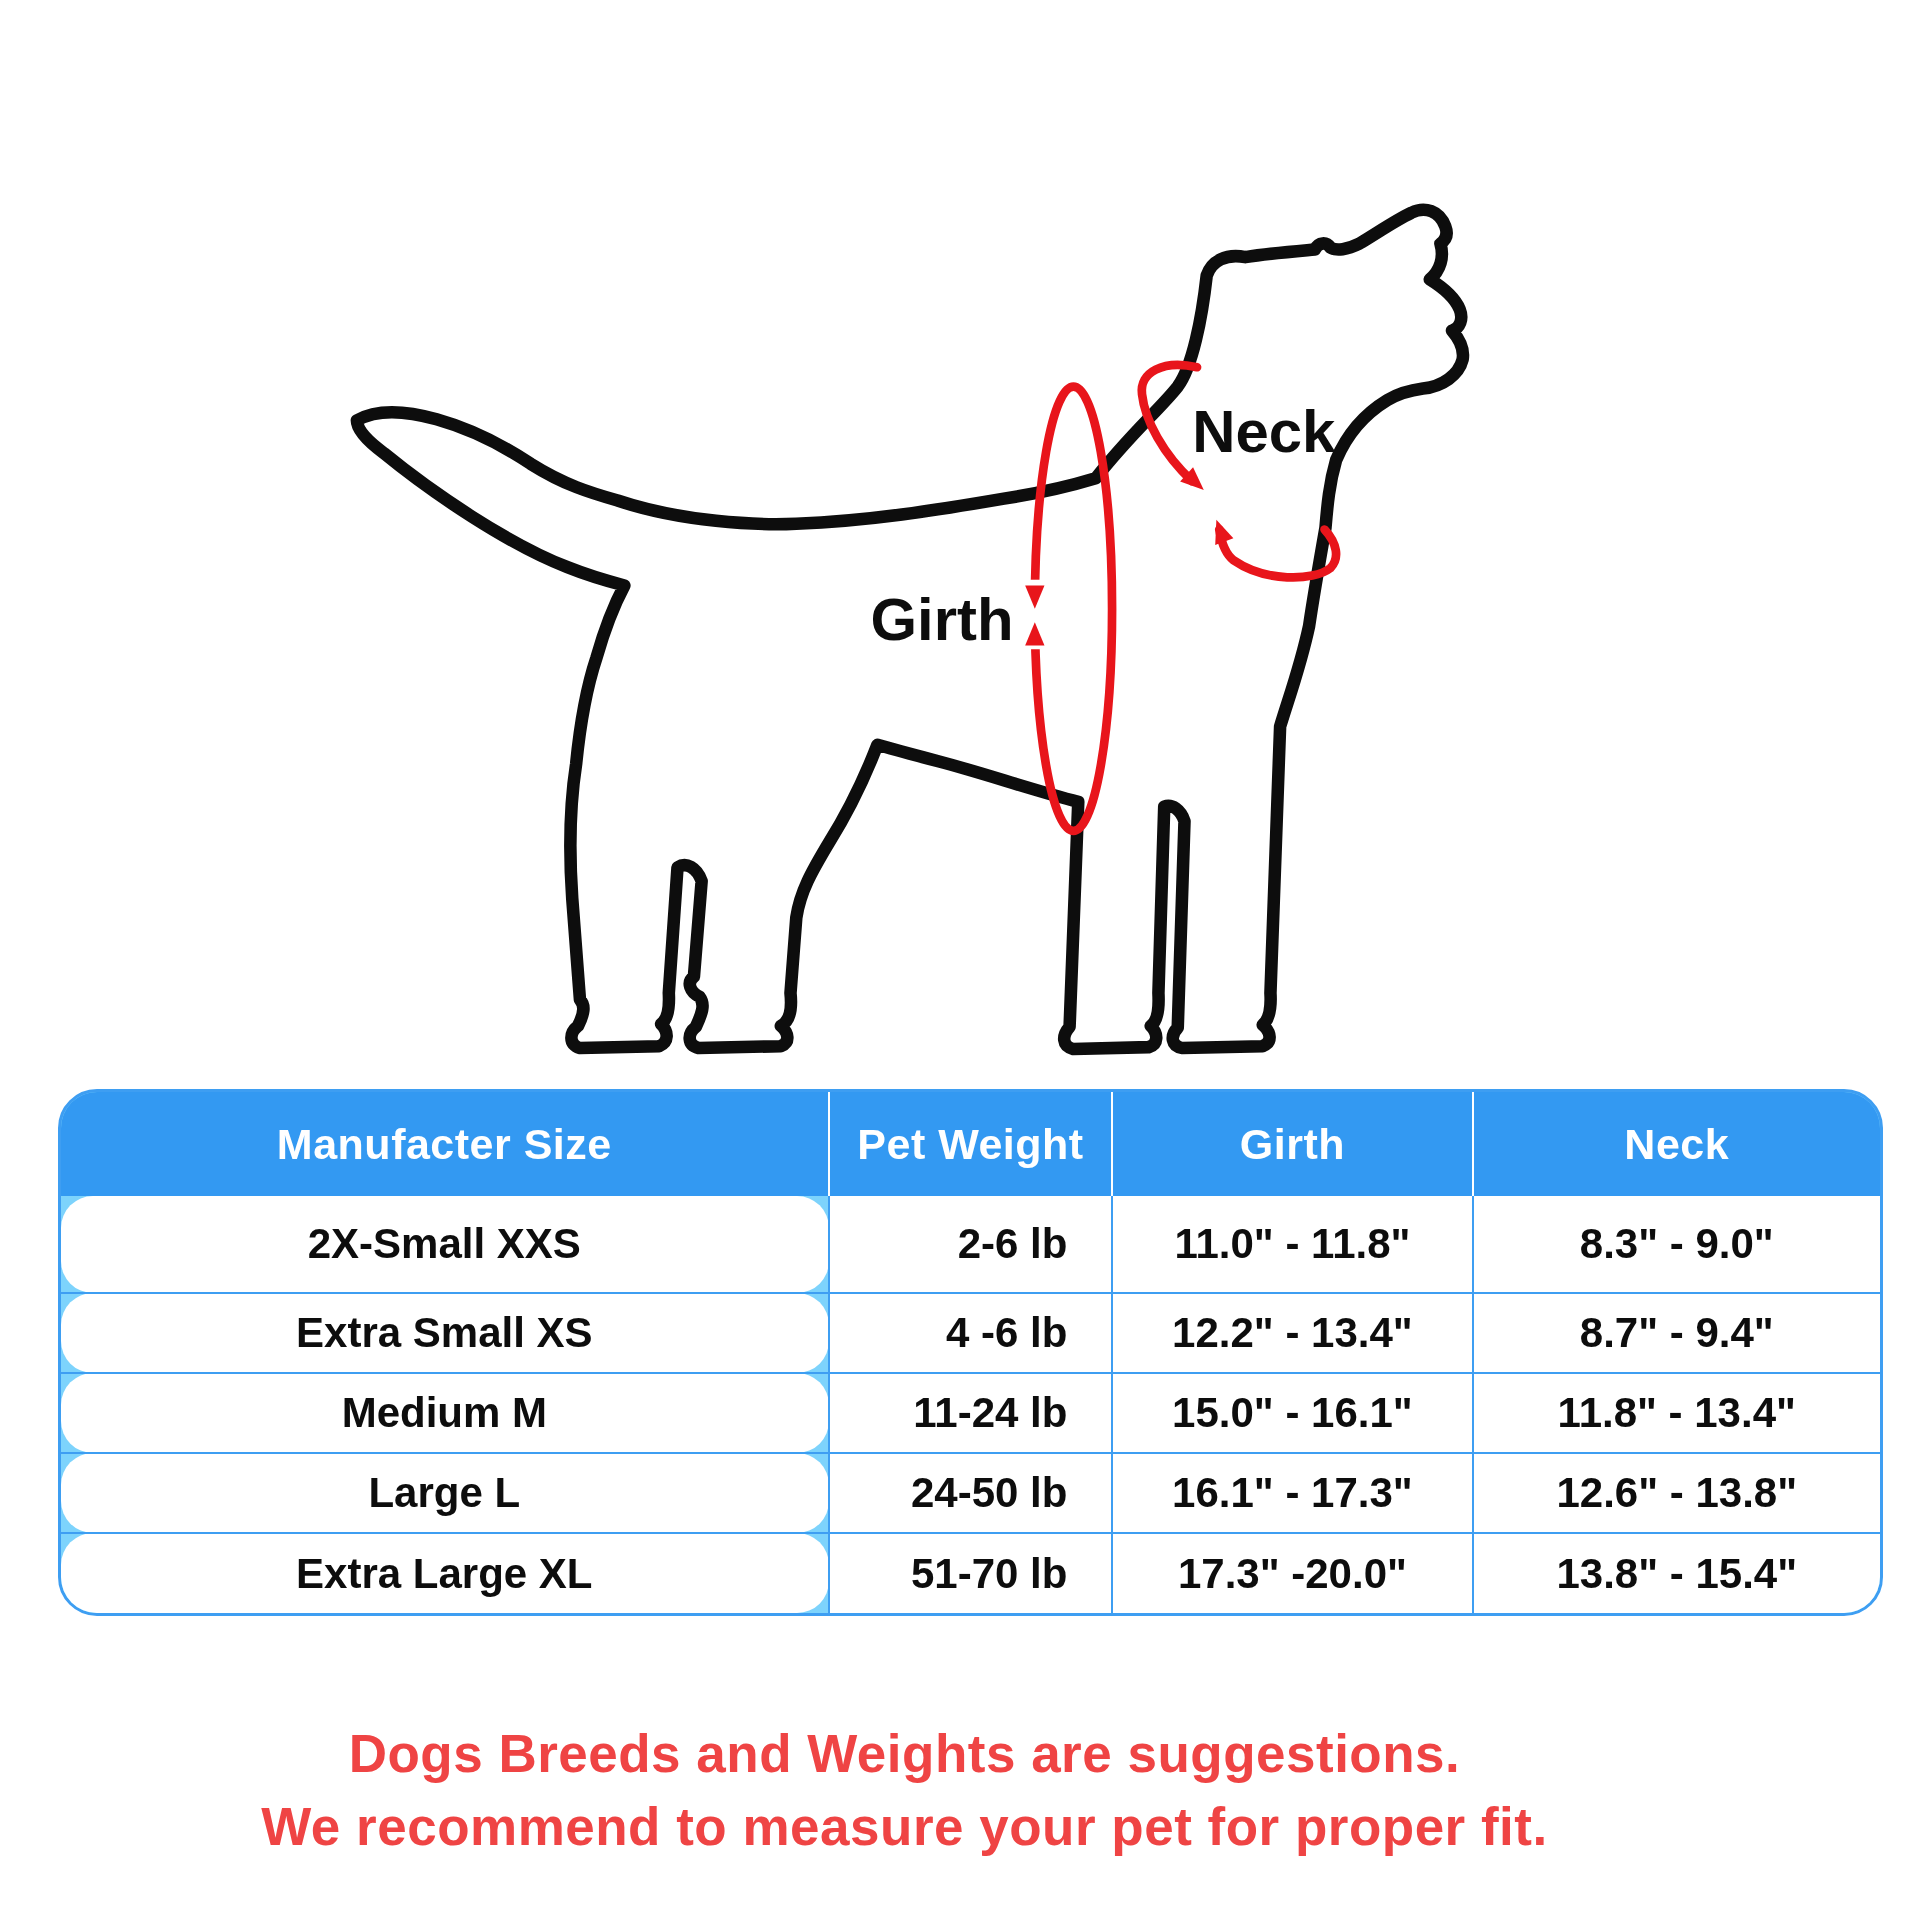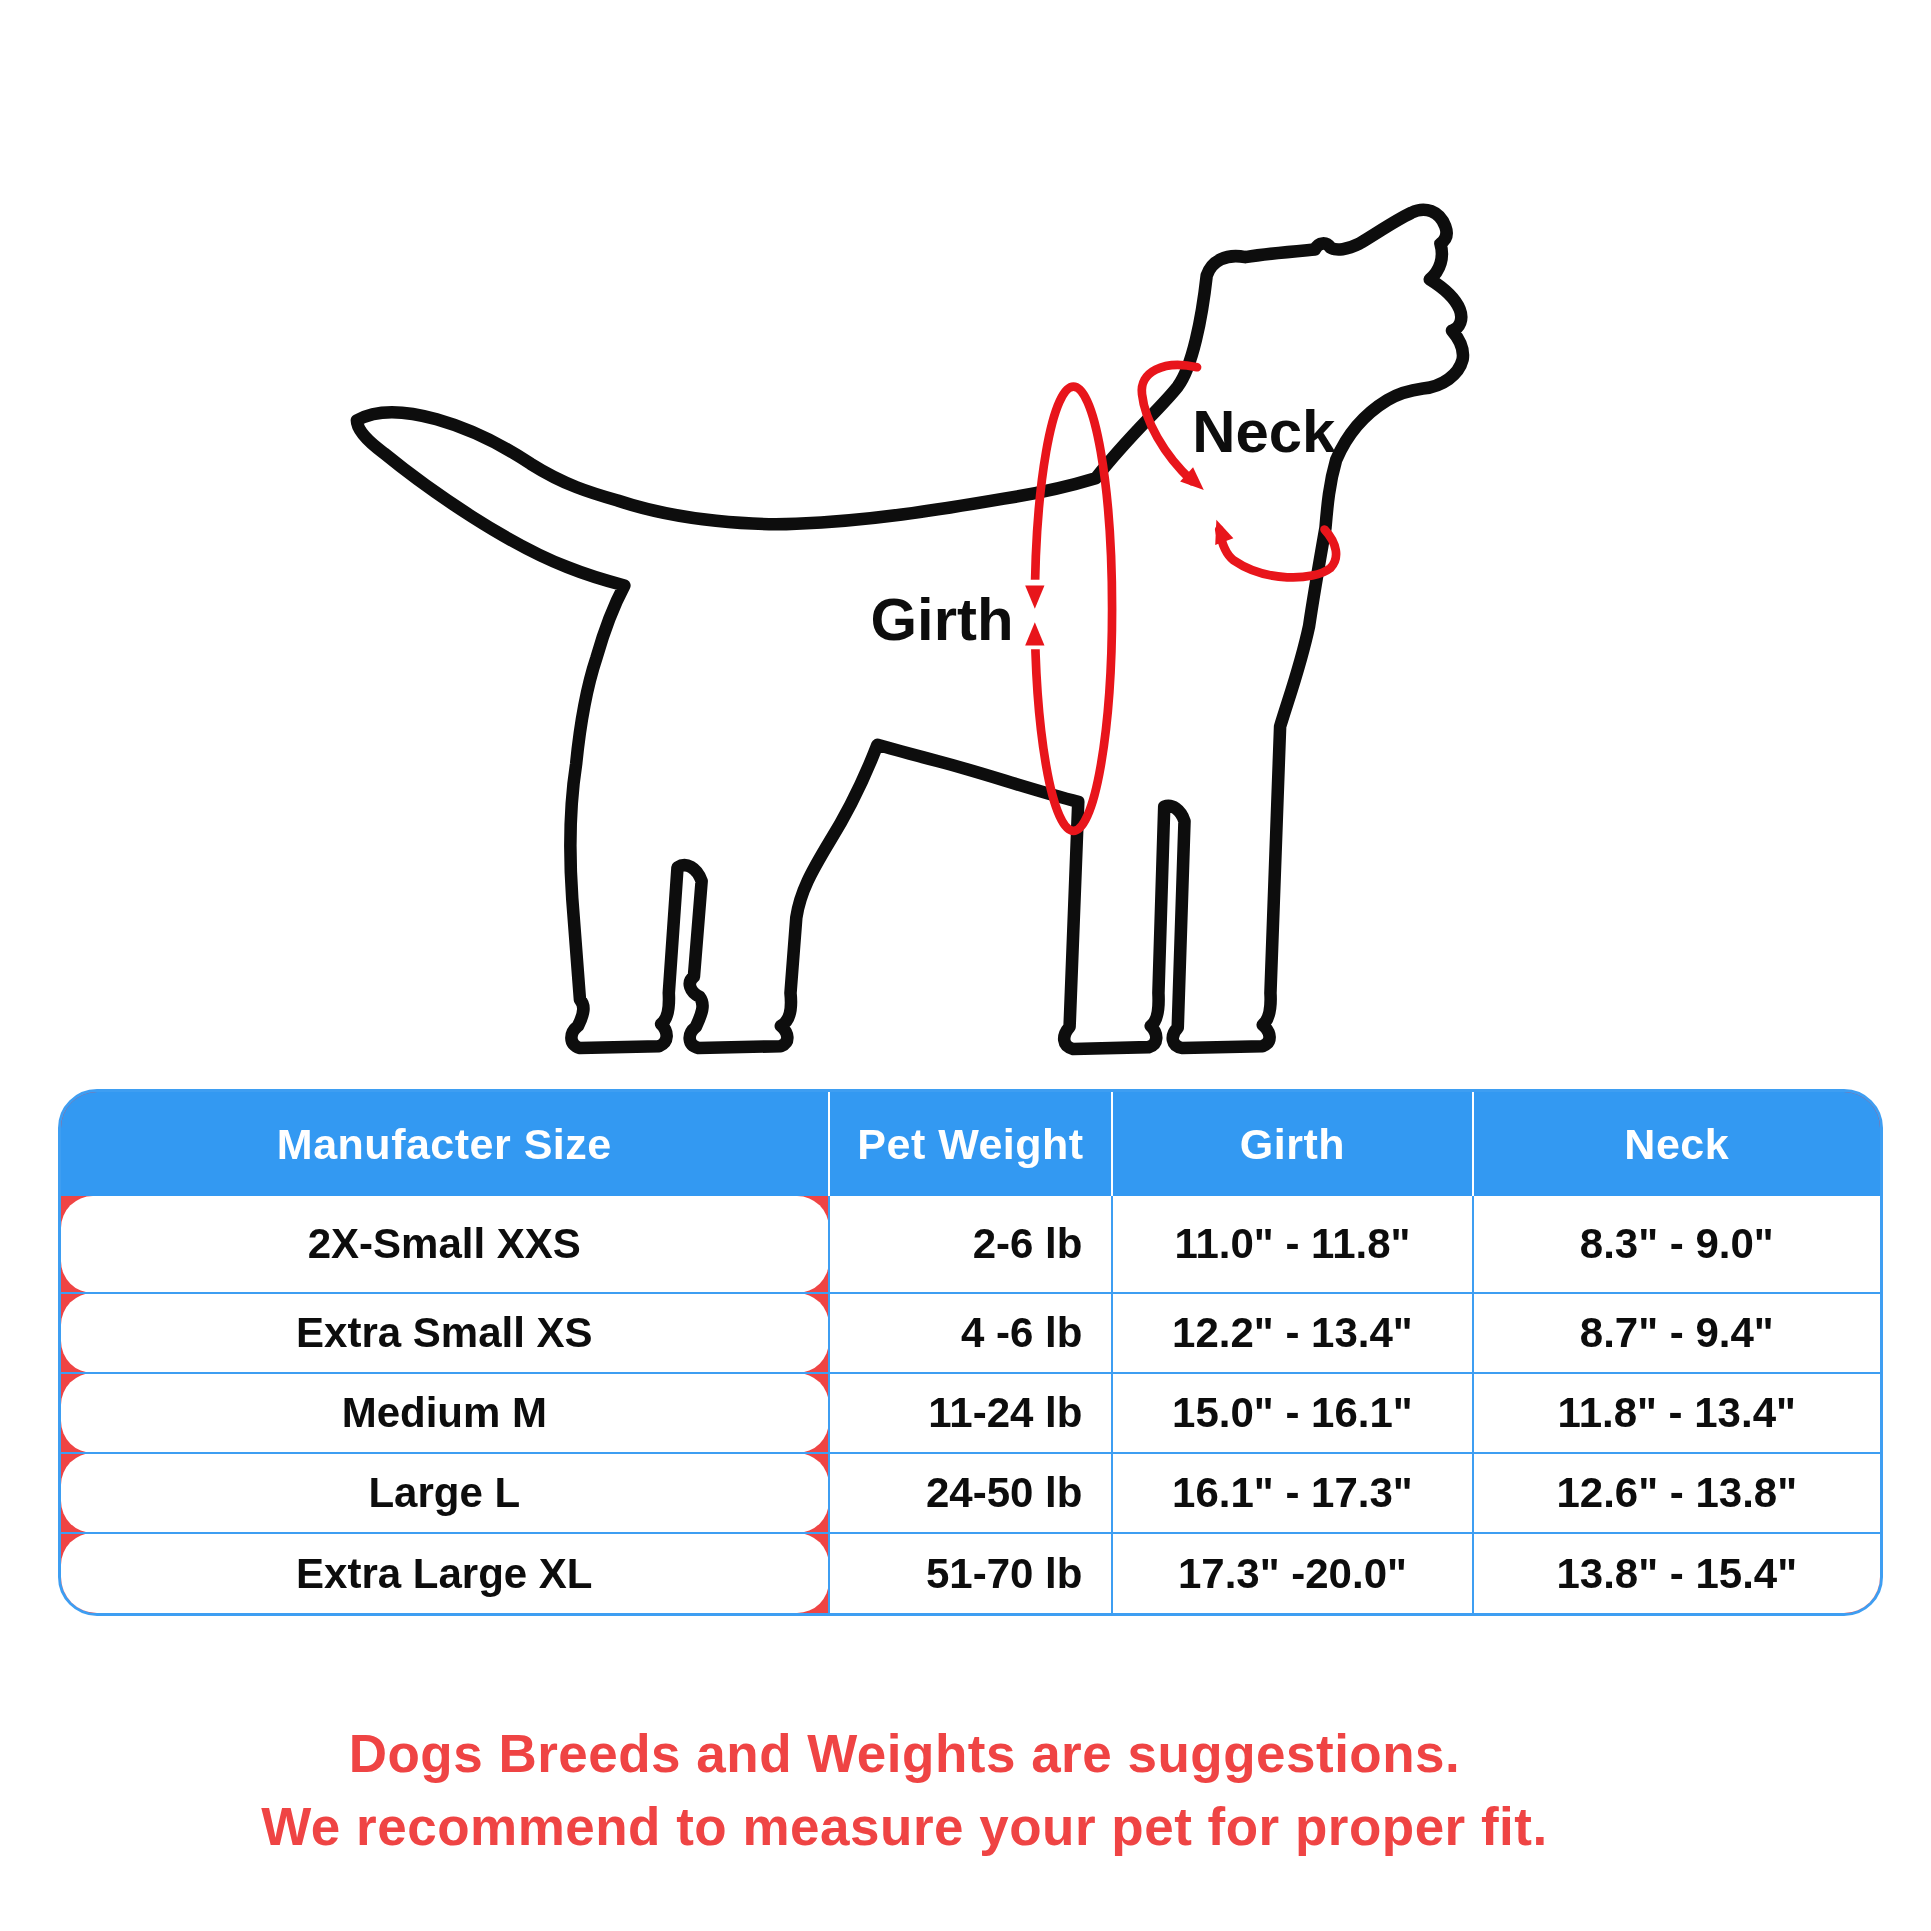--- a/index.html
+++ b/index.html
@@ -15,21 +15,21 @@
     font-size:85px;font-weight:800;letter-spacing:1px;
     color:#3399f2;
   }
 
   .dog-diagram{position:absolute;left:241px;top:145px;width:1352px;height:966px;}
 
   
   .table-wrap{
     position:absolute;left:58px;top:1089px;width:1819px;
     border:3.9px solid #3e9ef2;border-radius:39px;overflow:hidden;
-    background:#ef4444;
+    background:#7dd3fc;
   }
   table.size-table{
     width:100%;border-collapse:collapse;table-layout:fixed;
   }
   .size-table col.c1{width:42.2%}
   .size-table col.c2{width:15.6%}
   .size-table col.c3{width:19.8%}
   .size-table col.c4{width:22.4%}
 
   .size-table thead tr{height:104px;}
@@ -43,21 +43,21 @@
   .size-table tbody tr{height:80px;}
   .size-table tbody tr.first{height:97px;}
   .size-table tbody td{
     background:#ffffff;color:#0d0d0d;
     font-size:42px;font-weight:700;text-align:center;
     border-top:2.9px solid #3e9ef2;border-left:2.9px solid #3e9ef2;
     padding:0 7.7px;white-space:nowrap;
   }
   .size-table tbody td:first-child{border-left:none;border-radius:32px;}
   .size-table tbody tr.first td{border-top:none;}
-  .size-table tbody td.weight{text-align:right;padding-right:29px;}
+  .size-table tbody td.weight{text-align:right;padding-right:44px;}
 
   .footer-note{
     position:absolute;left:0;top:1717px;width:1809px;
     text-align:center;color:#ef4444;
     font-size:53px;font-weight:800;line-height:73px;letter-spacing:0.5px;
   }
 </style>
 </head>
 <body>
 

